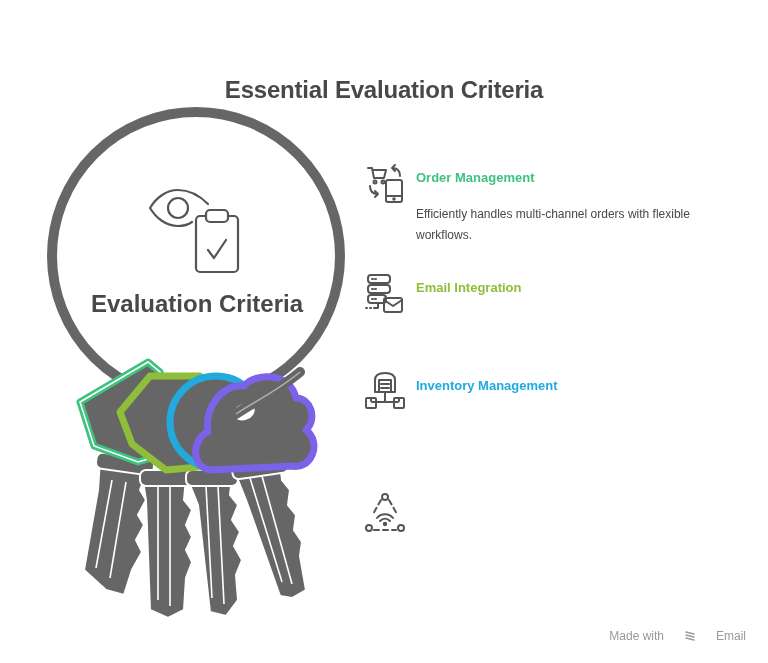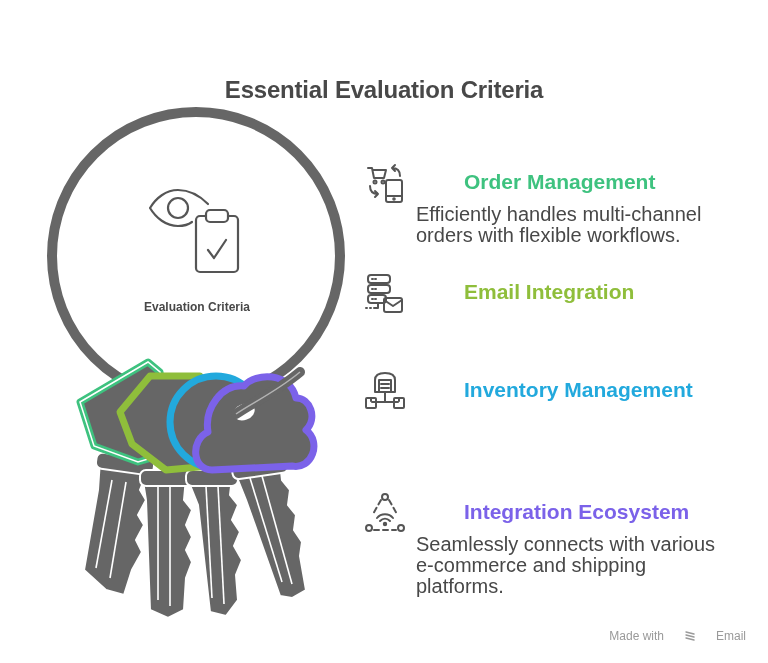--- a/index.html
+++ b/index.html
@@ -1,27 +1,27 @@
 <!DOCTYPE html>
 <html><head>
 <meta charset="utf-8">
 <style>
   html, body { margin: 0; padding: 0; background: #ffffff; }
   body { width: 768px; height: 663px; position: relative; overflow: hidden;
          font-family: "Liberation Sans", "DejaVu Sans", sans-serif; }
   .title { position: absolute; left: 0; width: 768px; top: 76px; text-align: center;
            font-size: 24px; font-weight: bold; color: #484848; letter-spacing: -0.2px; }
   .ring-svg { position: absolute; left: 0; top: 0; }
-  .center-label { position: absolute; left: 84px; width: 226px; top: 300px; text-align: center;
-                  font-size: 12px; font-weight: bold; color: #484848; }
+  .center-label { position: absolute; left: 84px; width: 226px; top: 290px; text-align: center;
+                  font-size: 24px; font-weight: bold; color: #484848; }
   .item { position: absolute; left: 362px; width: 360px; }
   .item .icon { position: absolute; left: 2px; top: 4px; width: 42px; height: 42px; }
-  .item .heading { position: absolute; left: 54px; top: 12px; font-size: 21px; font-weight: bold;
-                   white-space: nowrap; margin-left: 48px; }
-  .item .desc { position: absolute; left: 54px; top: 46px; width: 310px; font-size: 20px;
+  .item .heading { position: absolute; left: 54px; top: 12px; font-size: 13px; font-weight: bold;
+                   white-space: nowrap; }
+  .item .desc { position: absolute; left: 54px; top: 46px; width: 310px; font-size: 12px;
                 line-height: 21px; color: #484848; }
   .footer { position: absolute; right: 22px; top: 629px; font-size: 12px; color: #9a9a9a;
             display: flex; align-items: center; gap: 20px; }
   .footer svg { display: block; }
 </style>
 </head>
 <body>
 
 <div class="title">Essential Evaluation Criteria</div>
 
@@ -136,22 +136,20 @@
     <g fill="none" stroke="#555555" stroke-width="2" stroke-linecap="round" stroke-linejoin="round">
       <circle cx="21" cy="5" r="3"></circle>
       <circle cx="5" cy="36" r="3"></circle>
       <circle cx="37" cy="36" r="3"></circle>
       <path d="M17 8 L9 22 M25 8 L33 22 M10 38 L32 38" stroke-dasharray="5 4"></path>
       <path d="M13 26 C17 21 25 21 29 26"></path>
       <path d="M16 29 C19 26 23 26 26 29"></path>
       <circle cx="21" cy="32" r="1.2" fill="#555555"></circle>
     </g>
   </svg>
-  <div class="heading" style="color:#7b62e9">Integration Ecosystem</div>
-  <div class="desc">Seamlessly connects with various e-commerce and shipping platforms.</div>
 </div>
 
 <div class="footer">
   <span>Made with</span>
   <svg width="12" height="12" viewBox="0 0 12 12">
     <g fill="none" stroke="#9a9a9a" stroke-width="1.4" stroke-linecap="round">
       <path d="M2 2 L10 4 M2 5 L10 7 M2 8 L10 10"></path>
     </g>
   </svg>
   <span>Email</span>

